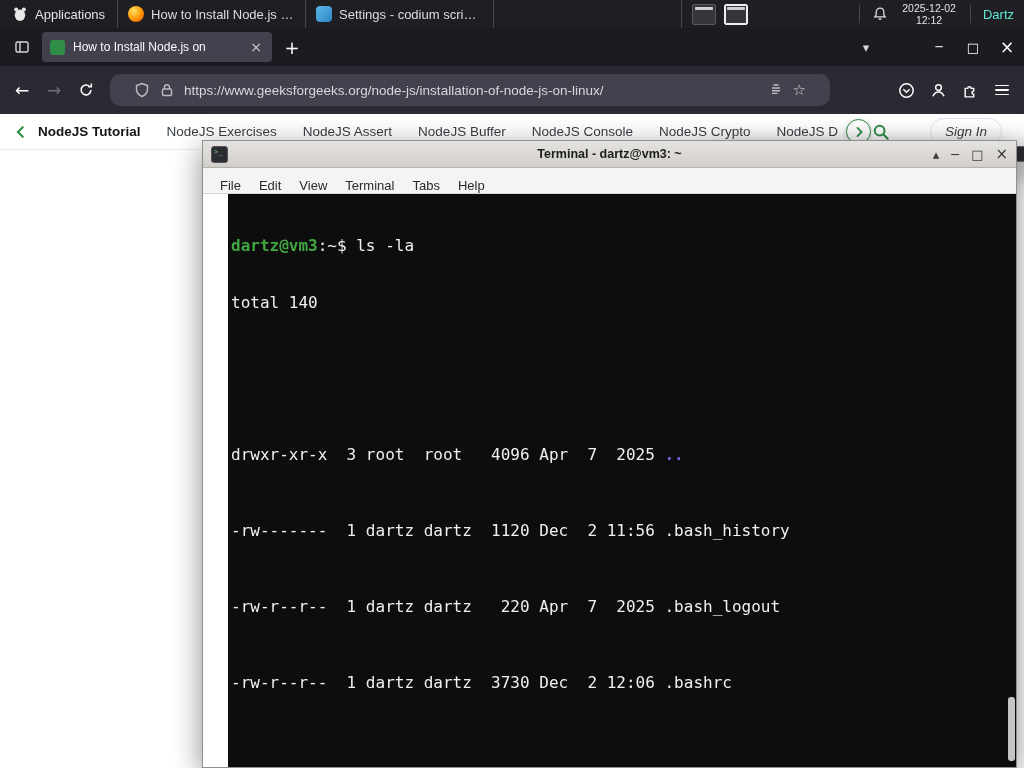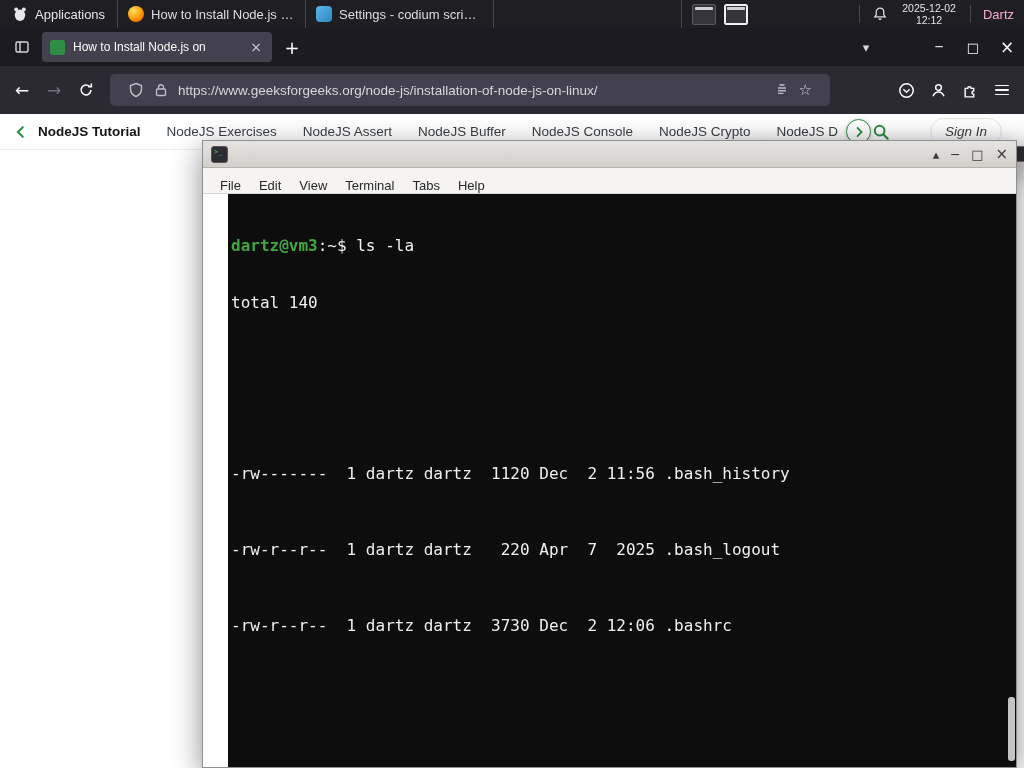--- a/index.html
+++ b/index.html
@@ -20,21 +20,21 @@
   .ticon.terminal{border-radius:3px;background:#2c2c33;border:1px solid #6a6a70;position:relative;}
   .ticon.terminal::after{content:">_";position:absolute;left:2px;top:1px;font-size:7px;line-height:10px;color:#7ad07a;font-family:"DejaVu Sans Mono",monospace;}
   .tray-group{display:flex;align-items:center;gap:8px;padding:0 10px;}
   .tray{width:22px;height:19px;background:#35353b;border:1px solid #5a5a60;border-radius:2px;position:relative;}
   .tray::before{content:"";position:absolute;left:2px;right:2px;top:2px;height:3px;background:#cfcfd4;border-radius:1px;}
   .tray.boxed{border:1px solid #f0f0f0;box-shadow:0 0 0 1px #f0f0f0 inset;}
   .panel-right{margin-left:auto;display:flex;align-items:center;height:100%;}
   .psep{width:1px;height:18px;background:#47474c;margin:0 6px;}
   .clock{display:flex;flex-direction:column;align-items:center;justify-content:center;line-height:12px;
          font-size:10.5px;color:#e4e4e4;padding:0 8px;}
-  .panel-user{font-size:13px;padding:0 10px 0 6px;color:#f9a8d4;}
+  .panel-user{font-size:13px;padding:0 10px 0 6px;color:#5eead4;}
 
   
   .tabbar{position:absolute;top:28px;left:0;right:0;height:38px;background:#1c1b22;display:flex;align-items:center;z-index:40;}
   .fxview{width:28px;height:28px;margin-left:8px;display:grid;place-items:center;color:#d7d6dd;border-radius:4px;}
   .tab{display:flex;align-items:center;gap:8px;width:230px;height:30px;margin-left:6px;background:#42414d;
        border-radius:4px;padding:0 8px;box-sizing:border-box;color:#fbfbfe;font-size:12px;}
   .favicon{width:15px;height:15px;border-radius:3px;background:#2f8d46;flex:0 0 auto;display:grid;place-items:center;
            color:#fff;font-size:9px;font-weight:bold;}
   .tab-title{flex:1;white-space:nowrap;overflow:hidden;position:relative;}
   .tab-title::after{content:"";position:absolute;top:0;right:0;width:24px;height:100%;
@@ -43,22 +43,22 @@
   .newtab{width:28px;height:28px;margin-left:6px;display:grid;place-items:center;color:#fbfbfe;font-size:18px;border-radius:4px;}
   .tab-spacer{flex:1;}
   .tabs-list{width:28px;height:28px;display:grid;place-items:center;color:#d7d6dd;font-size:13px;margin-right:42px;}
   .winbtn{width:34px;height:30px;display:grid;place-items:center;color:#fbfbfe;}
   .winbtn.min{font-size:12px;} .winbtn.max{font-size:13px;} .winbtn.close{font-size:17px;}
 
   .navbar{position:absolute;top:66px;left:0;right:0;height:48px;background:#2b2a33;display:flex;align-items:center;
           padding:0 6px;box-sizing:border-box;z-index:40;}
   .nav-icon{width:32px;height:36px;display:grid;place-items:center;color:#fbfbfe;font-size:17px;border-radius:4px;flex:0 0 auto;}
   .nav-icon.dim{color:#6f6e79;}
-  .urlbar{flex:1;height:32px;background:#42414d;border-radius:5px;display:flex;align-items:center;gap:9px;
-          padding:0 18px;margin:0 60px 0 8px;box-sizing:border-box;color:#cfcfd8;}
+  .urlbar{flex:1;height:32px;background:#42414d;border-radius:10px;display:flex;align-items:center;gap:9px;
+          padding:0 24px;margin:0 60px 0 8px;box-sizing:border-box;color:#cfcfd8;}
   .url-text{flex:1;font-size:13.5px;color:#d8d7de;white-space:nowrap;overflow:hidden;}
   .hamburger{display:flex;flex-direction:column;gap:3px;}
   .hamburger i{display:block;width:14px;height:1.6px;background:#fbfbfe;border-radius:1px;}
 
   
   .sitebar{position:absolute;top:114px;left:0;right:0;height:36px;background:#ffffff;border-bottom:1px solid #ececec;
            display:flex;align-items:center;padding-left:14px;box-sizing:border-box;z-index:30;color:#3a3f44;font-size:13.5px;}
   .site-back{flex:0 0 auto;display:grid;place-items:center;margin-right:10px;}
   .nav-scroll{display:flex;align-items:center;gap:26px;width:800px;overflow:hidden;white-space:nowrap;flex:0 0 auto;}
   .site-item{white-space:nowrap;cursor:pointer;}
@@ -262,20 +262,21 @@
         </svg>
     </span>
     <span class="sign-in">Sign In</span>
   </div>
 
   <div class="page"></div>
 
   <div class="terminal">
     <div class="titlebar">
       <span class="term-ico"></span>
+      <span class="term-title">Terminal - dartz@vm3: ~</span>
       <span class="tb-btns">
         <span class="tb-btn glyph">▴</span>
         <span class="tb-btn glyph">─</span>
         <span class="tb-btn glyph">□</span>
         <span class="tb-btn close glyph">×</span>
       </span>
     </div>
     <div class="menubar">
 
         <span class="menu-item">File</span>
@@ -290,20 +291,21 @@
 
         <span class="menu-item">Help</span>
       </div>
     <div class="term-body">
       <div class="t-line"><span class="green">dartz@vm3</span><span>:~$ </span><span>ls -la</span></div>
       <div class="t-line">total 140</div>
       <div class="t-lines">
         
       
         
+          <div class="t-line"><span>drwxr-xr-x  3 root  root   4096 Apr  7  2025 </span><span class="dir">..</span></div>
         
           <div class="t-line"><span>-rw-------  1 dartz dartz  1120 Dec  2 11:56 </span><span class="file">.bash_history</span></div>
         
           <div class="t-line"><span>-rw-r--r--  1 dartz dartz   220 Apr  7  2025 </span><span class="file">.bash_logout</span></div>
         
           <div class="t-line"><span>-rw-r--r--  1 dartz dartz  3730 Dec  2 12:06 </span><span class="file">.bashrc</span></div>
         
           
         
           

